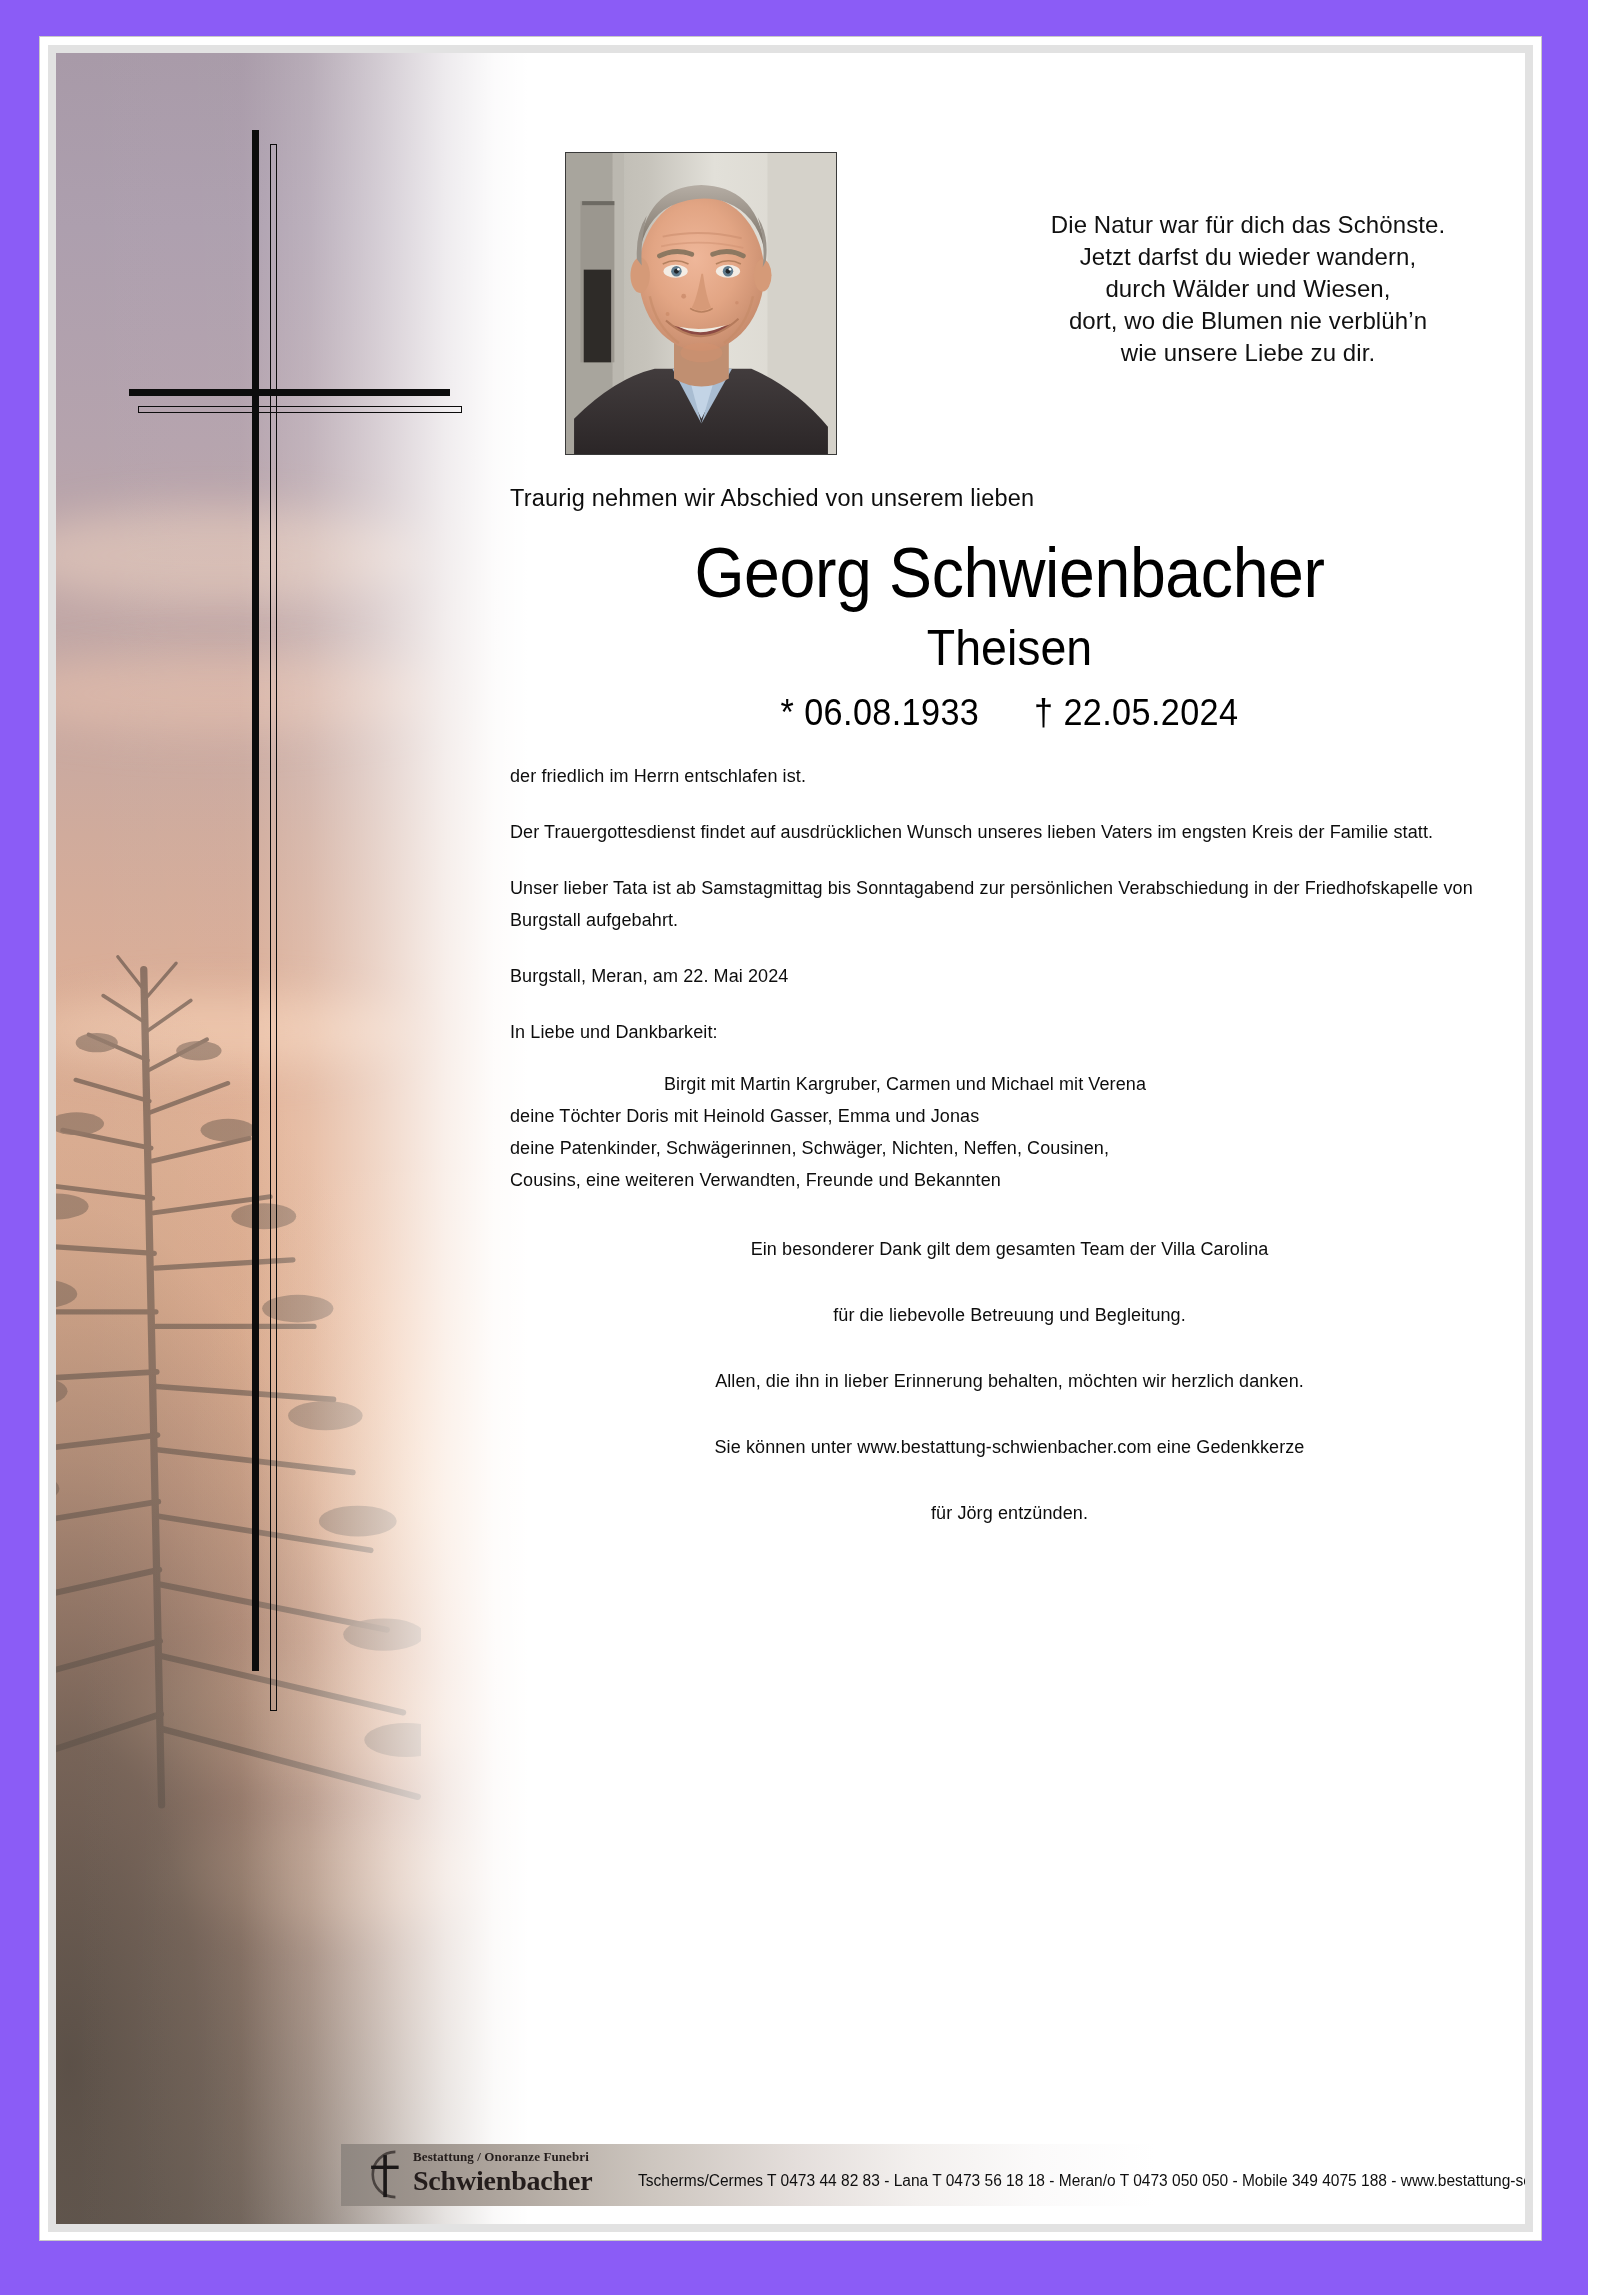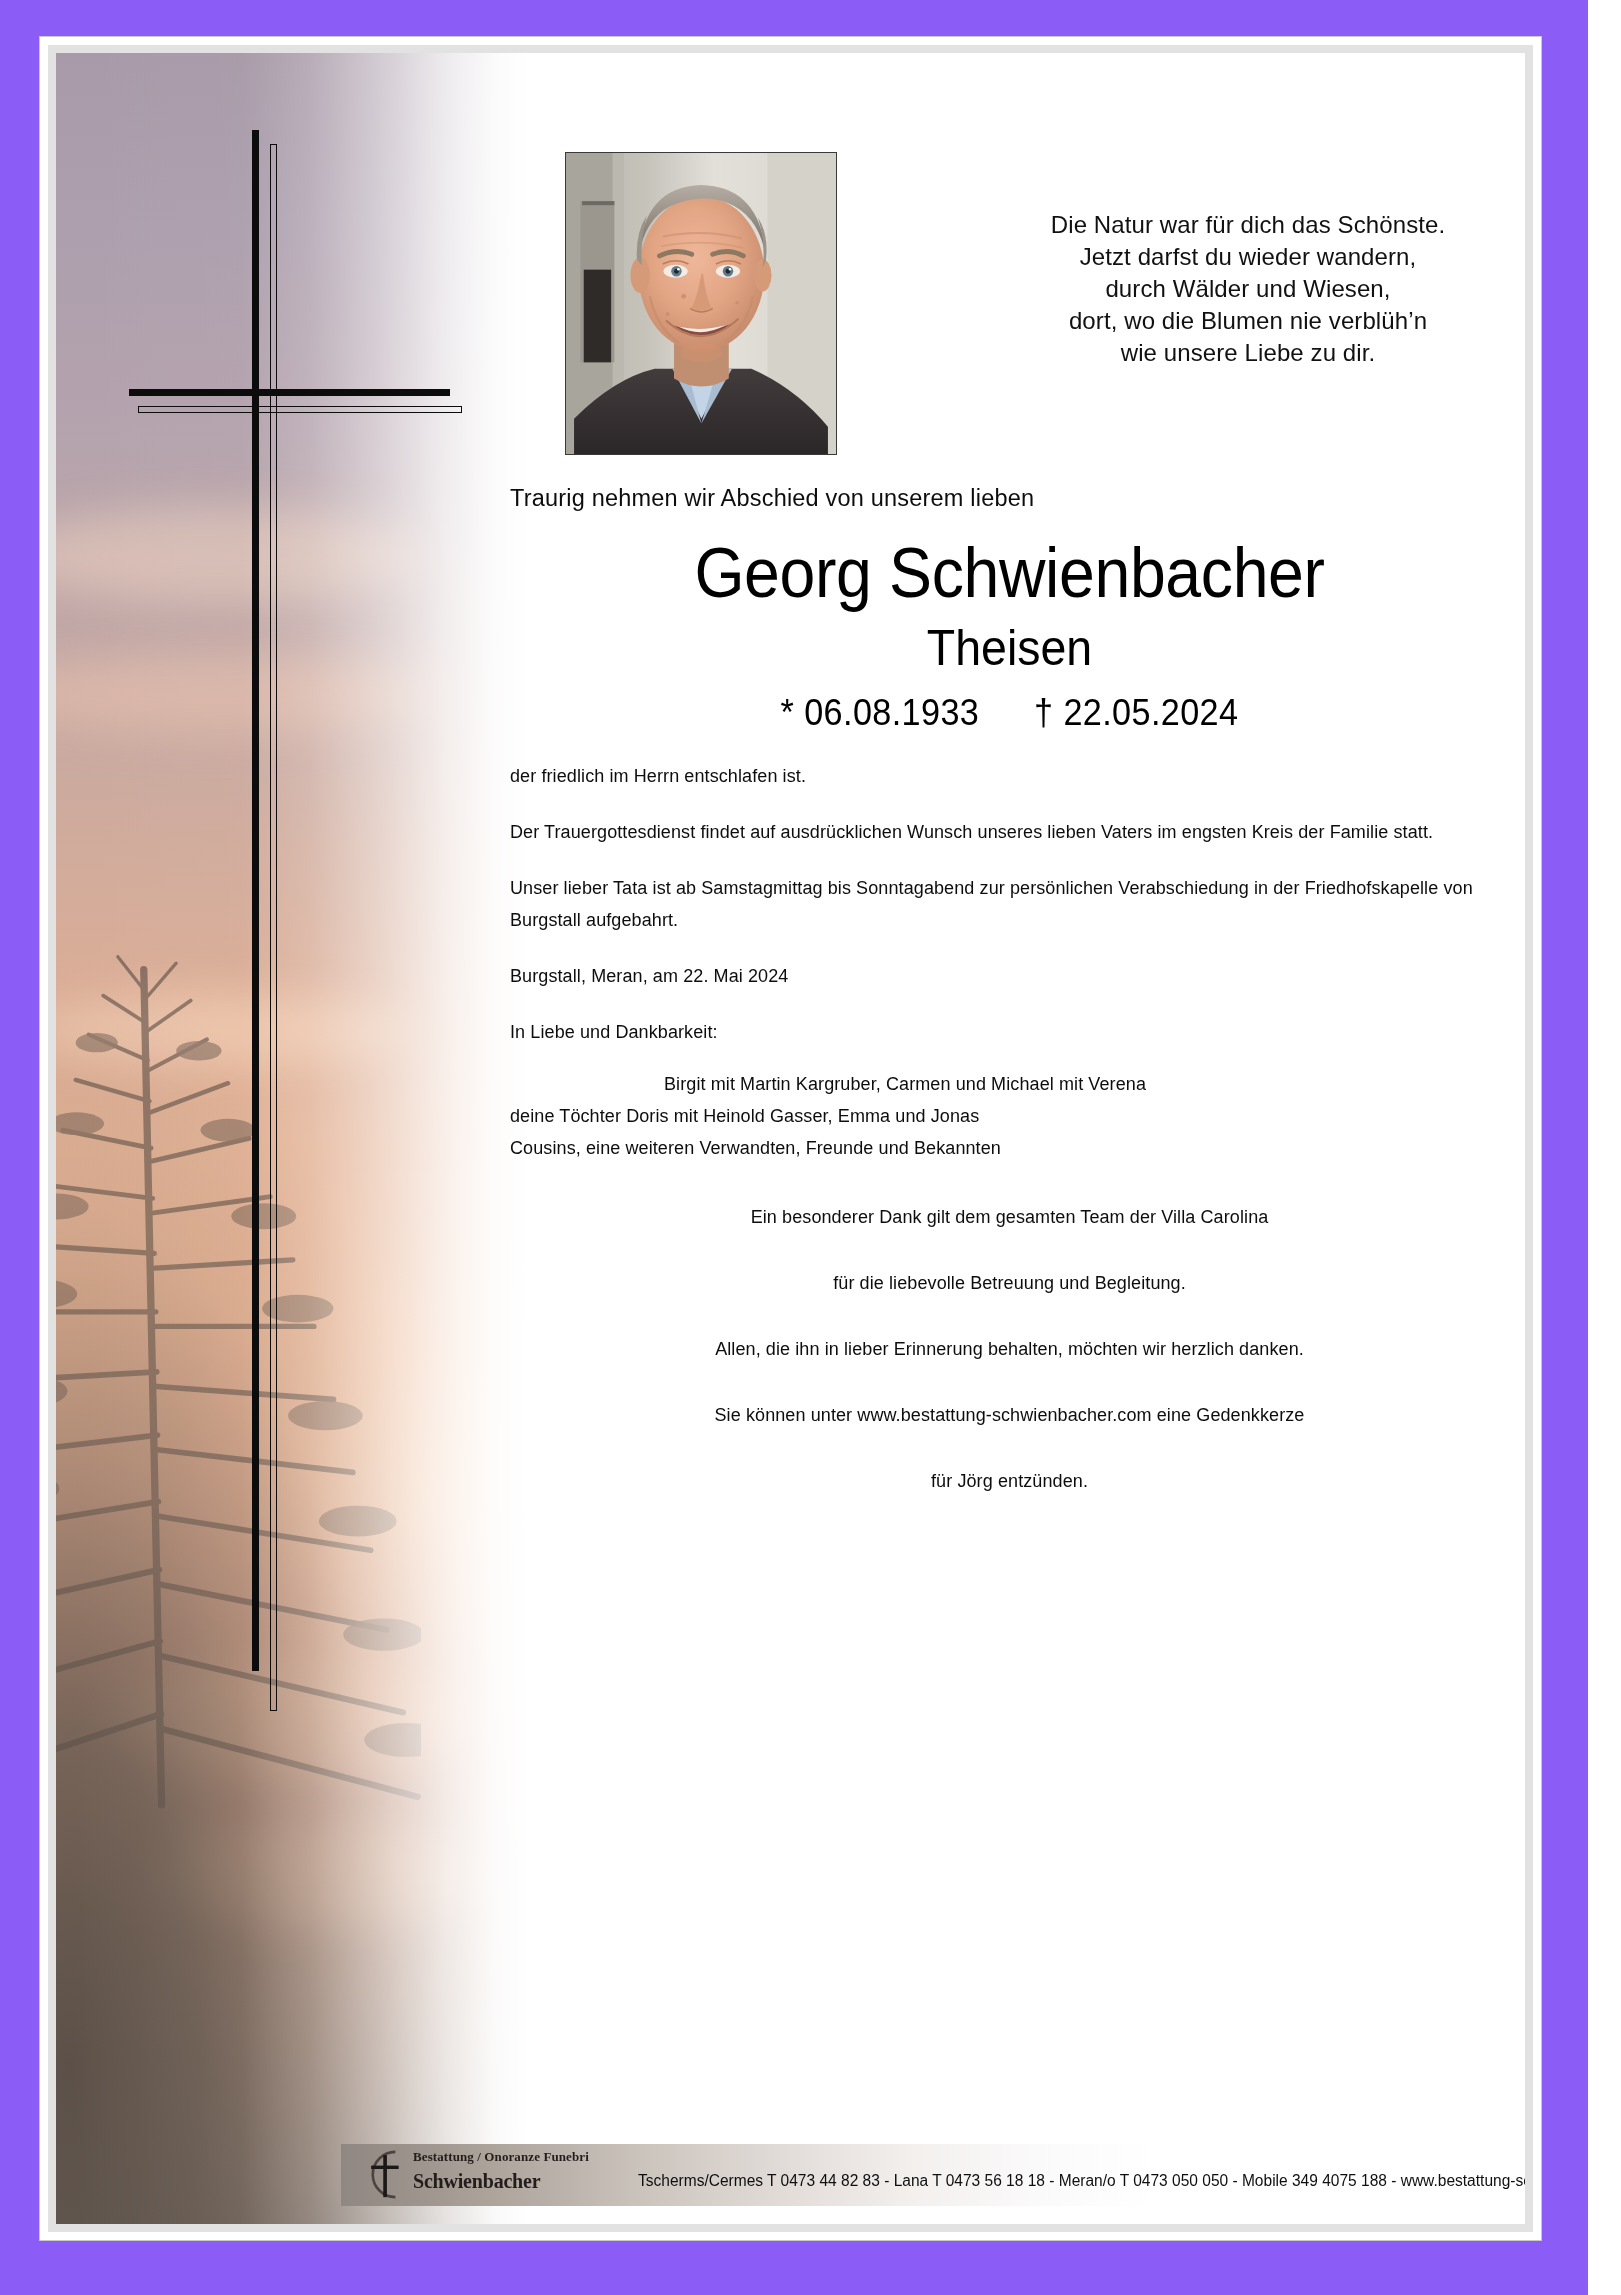--- a/index.html
+++ b/index.html
@@ -328,21 +328,21 @@
   }
   #logo-sub {
     font-family: "Liberation Serif", serif;
     font-size: 13px;
     font-weight: 700;
     line-height: 16px;
     letter-spacing: 0.1px;
   }
   #logo-name {
     font-family: "Liberation Serif", serif;
-    font-size: 20px;
+    font-size: 28px;
     font-weight: 700;
     line-height: 32px;
     letter-spacing: -0.2px;
   }
   #footer-contact {
     position: absolute;
     left: 582px;
     top: 26px;
     font-size: 16px;
     line-height: 21px;
@@ -556,20 +556,21 @@
             <p class="para">Der Trauergottesdienst findet auf ausdrücklichen Wunsch unseres lieben Vaters im engsten Kreis der Familie statt.</p>
 
             <p class="para">Unser lieber Tata ist ab Samstagmittag bis Sonntagabend zur persönlichen Verabschiedung in der Friedhofskapelle von Burgstall aufgebahrt.</p>
 
             <p class="para">Burgstall, Meran, am 22. Mai 2024</p>
 
             <p class="para tight">In Liebe und Dankbarkeit:</p>
 
             <p class="para indent2">Birgit mit Martin Kargruber, Carmen und Michael mit Verena</p>
             <p class="para nomargin">deine Töchter  Doris mit Heinold Gasser, Emma und Jonas</p>
+            <p class="para nomargin">deine Patenkinder, Schwägerinnen, Schwäger, Nichten, Neffen, Cousinen,</p>
             <p class="para">Cousins, eine weiteren Verwandten, Freunde und Bekannten</p>
 
             <div class="thanks-block">
               <p class="para center nomargin">Ein besonderer Dank gilt dem gesamten Team der Villa Carolina</p>
               <p class="para center">für die liebevolle Betreuung und Begleitung.</p>
 
               <p class="para center">Allen, die ihn in lieber Erinnerung behalten, möchten wir herzlich danken.</p>
 
               <p class="para center nomargin">Sie können unter www.bestattung-schwienbacher.com eine Gedenkkerze</p>
               <p class="para center">für Jörg entzünden.</p>

